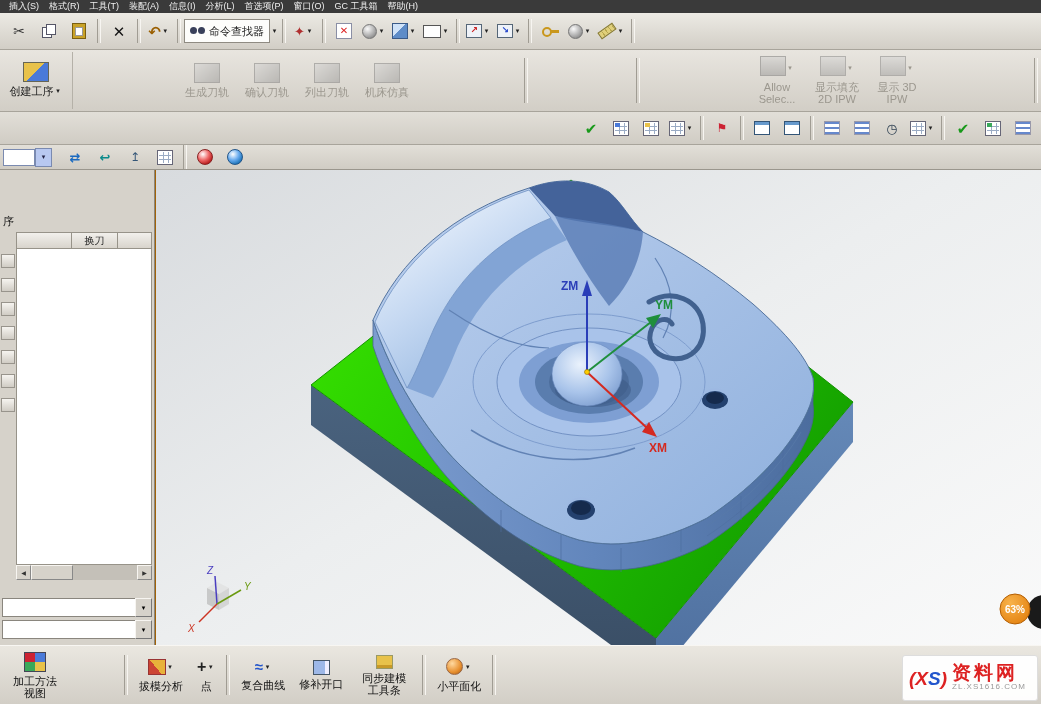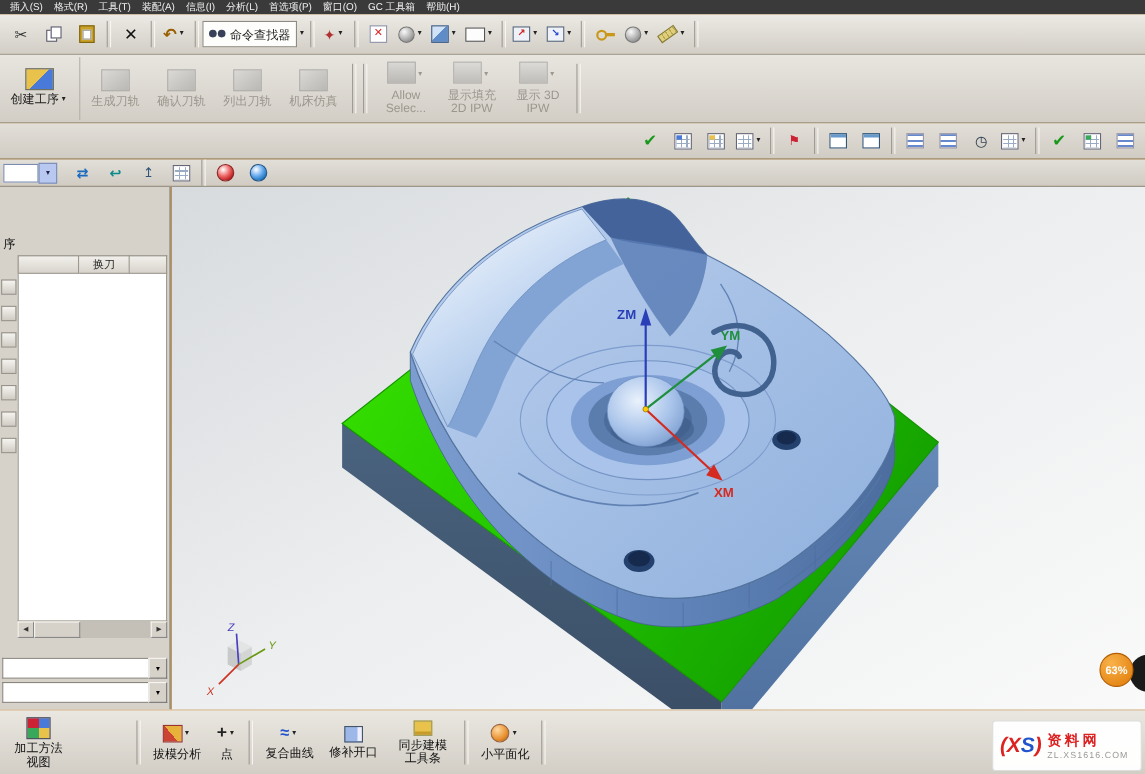--- a/index.html
+++ b/index.html
@@ -63,21 +63,21 @@
   .ic-back{font-size:13px;color:#0a8a8a;font-weight:bold;line-height:1;}
   .ic-upplus{font-size:12px;color:#357;line-height:1;}
   .ic-ball-red{width:14px;height:14px;border-radius:50%;border:1px solid #822;
       background:radial-gradient(circle at 35% 30%,#fff,#e66 45%,#b22 75%,#801);}
   .ic-ball-blue{width:14px;height:14px;border-radius:50%;border:1px solid #258;
       background:radial-gradient(circle at 35% 30%,#fff,#6ae 45%,#27b 75%,#038);}
 
   
   .ribbon{position:absolute;left:0;top:50px;width:100%;height:62px;
           background:linear-gradient(#e8e5df,#d2cec6);border-bottom:1px solid #a8a49b;
-          display:flex;align-items:stretch;padding:2px 0;box-sizing:border-box;}
+          display:flex;align-items:stretch;padding:2px 0;box-sizing:border-box;justify-content:space-between;}
   .rblock{display:flex;align-items:center;padding:0 6px;border-right:1px solid #b5b1a8;}
   .rgroup{display:flex;align-items:center;padding:0 2px;}
   .rbtn{display:flex;flex-direction:column;align-items:center;justify-content:center;width:60px;padding:2px 0;}
   .ric{width:24px;height:18px;margin-bottom:3px;position:relative;}
   .ric-row{display:flex;align-items:center;margin-bottom:2px;}
   .rlabel{font-size:11px;line-height:12px;text-align:center;color:#1a1a1a;white-space:nowrap;}
   .rlabel.wrap{white-space:normal;width:58px;}
   .disabled .rlabel{color:#9b978e;}
   .disabled .ric,.disabled .ric-row .ric{opacity:.45;filter:grayscale(1);}
   .disabled .dd{color:#9b978e;}
@@ -151,21 +151,21 @@
   .ic-facet{width:15px;height:15px;border-radius:50%;border:1px solid #964;
             background:radial-gradient(circle at 35% 30%,#ffd9a0,#e8902f 60%,#a85a10);}
 
   
   .watermark{position:absolute;left:902px;top:655px;width:136px;height:46px;background:rgba(255,255,255,.96);
              border:1px solid #ddd;border-radius:3px;display:flex;align-items:center;padding:0 6px;
              box-sizing:border-box;gap:5px;z-index:60;}
   .wm-logo{font-style:italic;font-weight:bold;font-size:19px;line-height:1;white-space:nowrap;}
   .wm-paren{color:#d22;} .wm-x{color:#d22;} .wm-s{color:#2255cc;}
   .wm-text{display:flex;flex-direction:column;justify-content:center;}
-  .wm-site{color:#d22;font-weight:bold;font-size:13px;letter-spacing:3px;line-height:18px;}
+  .wm-site{color:#d22;font-weight:bold;font-size:19px;letter-spacing:3px;line-height:18px;}
   .wm-url{color:#999;font-size:8px;letter-spacing:1px;line-height:10px;}
 </style>
 </head>
 <body>
 
 <div id="app">
 
   <div class="menubar">
     <span class="menu-item">插入(S)</span>
     <span class="menu-item">格式(R)</span>

